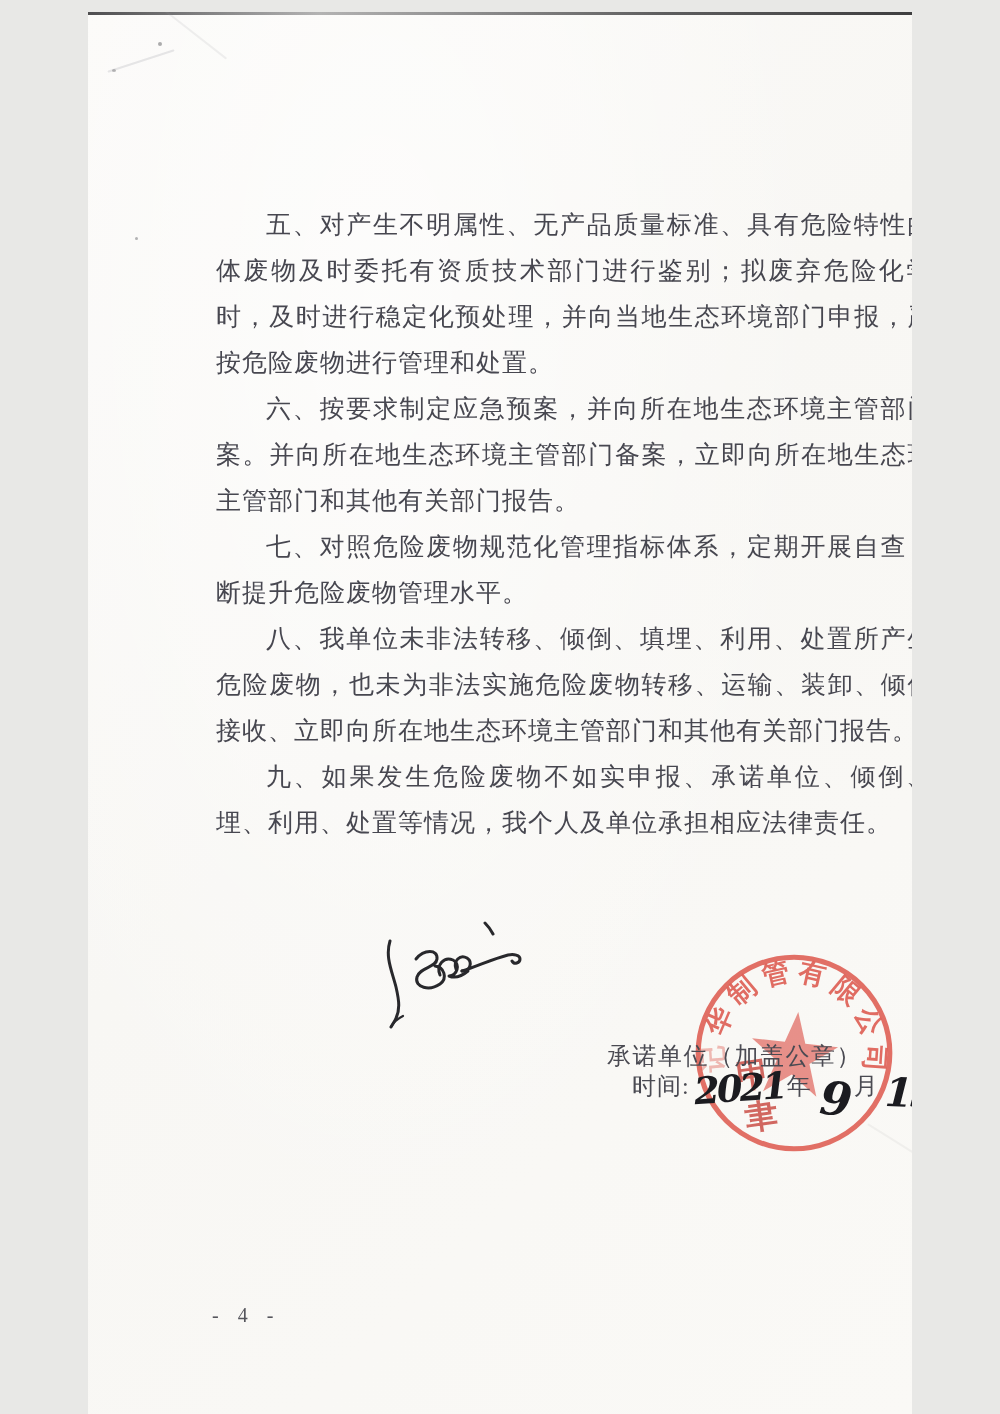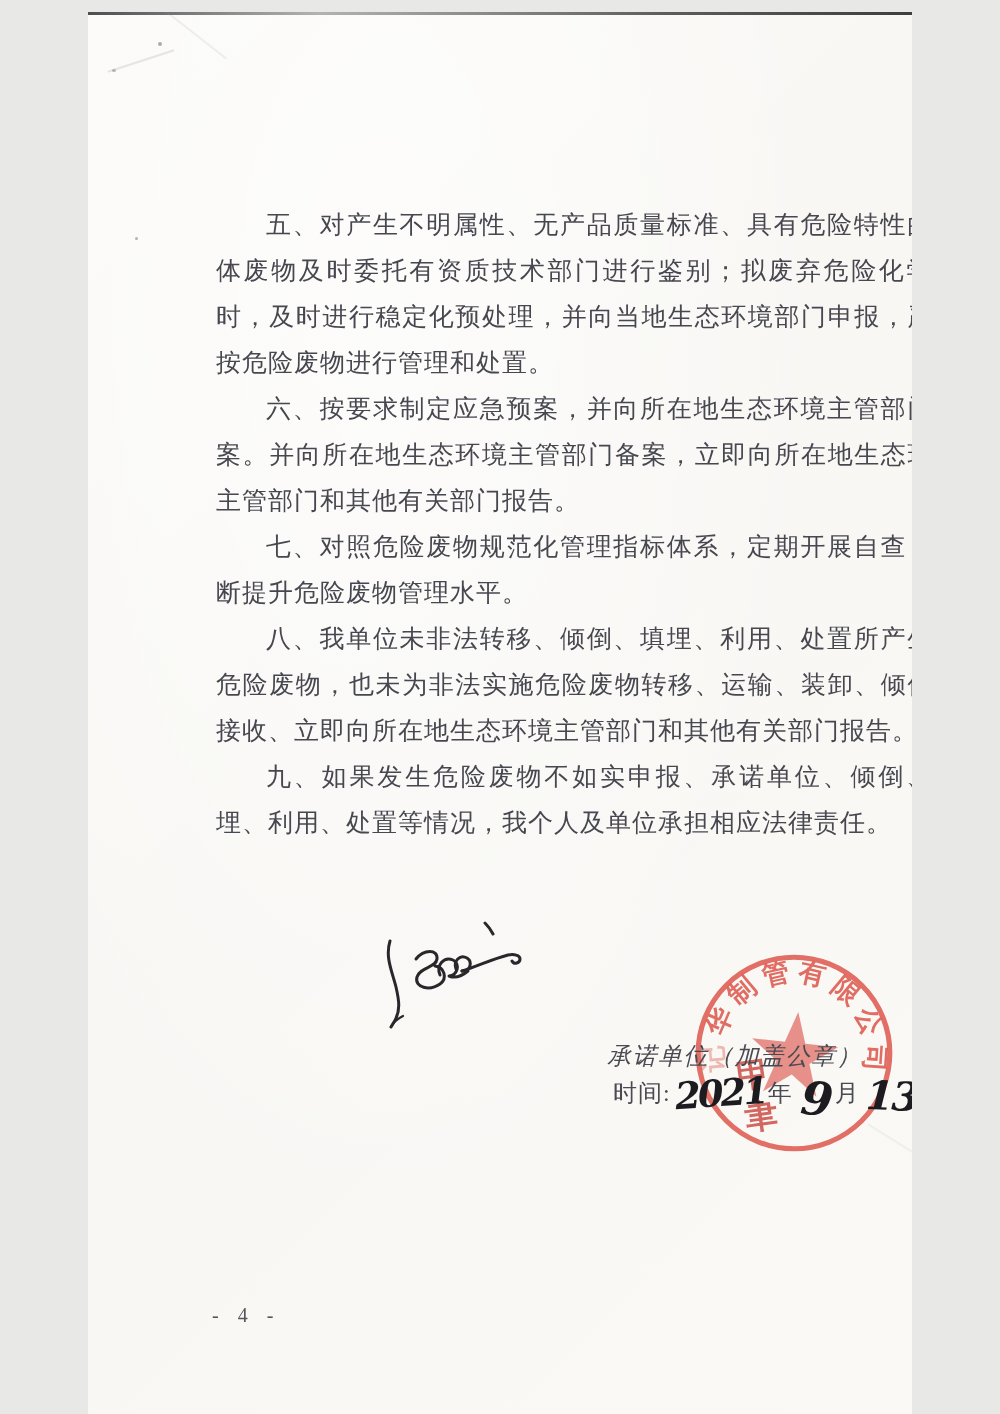--- a/index.html
+++ b/index.html
@@ -25,22 +25,22 @@
   
   .body-text{position:absolute;left:128px;top:190px;width:744px;color:#474750;}
   .body-text p{
     margin:0;font-size:25px;line-height:46px;letter-spacing:1px;
     text-indent:2em;text-align:justify;font-weight:500;
   }
 
   
   .label{position:absolute;font-size:24px;letter-spacing:1.5px;color:#4a4a52;white-space:nowrap;}
   .label-legal{left:181px;top:1025px;}
-  .label-unit{left:519px;top:1028px;z-index:3;font-style:italic;}
-  .date-line{position:absolute;left:525px;top:1058px;z-index:4;display:flex;align-items:center;color:#4a4a52;white-space:nowrap;}
+  .label-unit{left:519px;top:1028px;z-index:3;}
+  .date-line{position:absolute;left:544px;top:1058px;z-index:4;display:flex;align-items:flex-start;color:#4a4a52;white-space:nowrap;}
   .date-line .printed{font-size:24px;letter-spacing:1px;}
   .hw{font-family:"DejaVu Serif","Liberation Serif",serif;font-style:italic;color:#1b1b20;font-weight:bold;line-height:1;}
   .hw-year{font-size:37px;transform:rotate(-4deg);letter-spacing:-3px;margin:0 2px 0 4px;}
   .hw-month{font-size:46px;transform:rotate(6deg);margin:0 2px 0 8px;position:relative;top:6px;}
   .hw-day{font-size:40px;transform:rotate(3deg);letter-spacing:-2px;margin:0 4px 0 6px;position:relative;top:3px;}
 
   .signature-svg{position:absolute;left:268px;top:893px;z-index:2;}
   .stamp-svg{position:absolute;left:603px;top:938px;z-index:2;mix-blend-mode:multiply;opacity:.92;}
 
   .page-number{position:absolute;left:124px;top:1292px;font-size:20px;color:#55555c;letter-spacing:7px;white-space:nowrap;}

